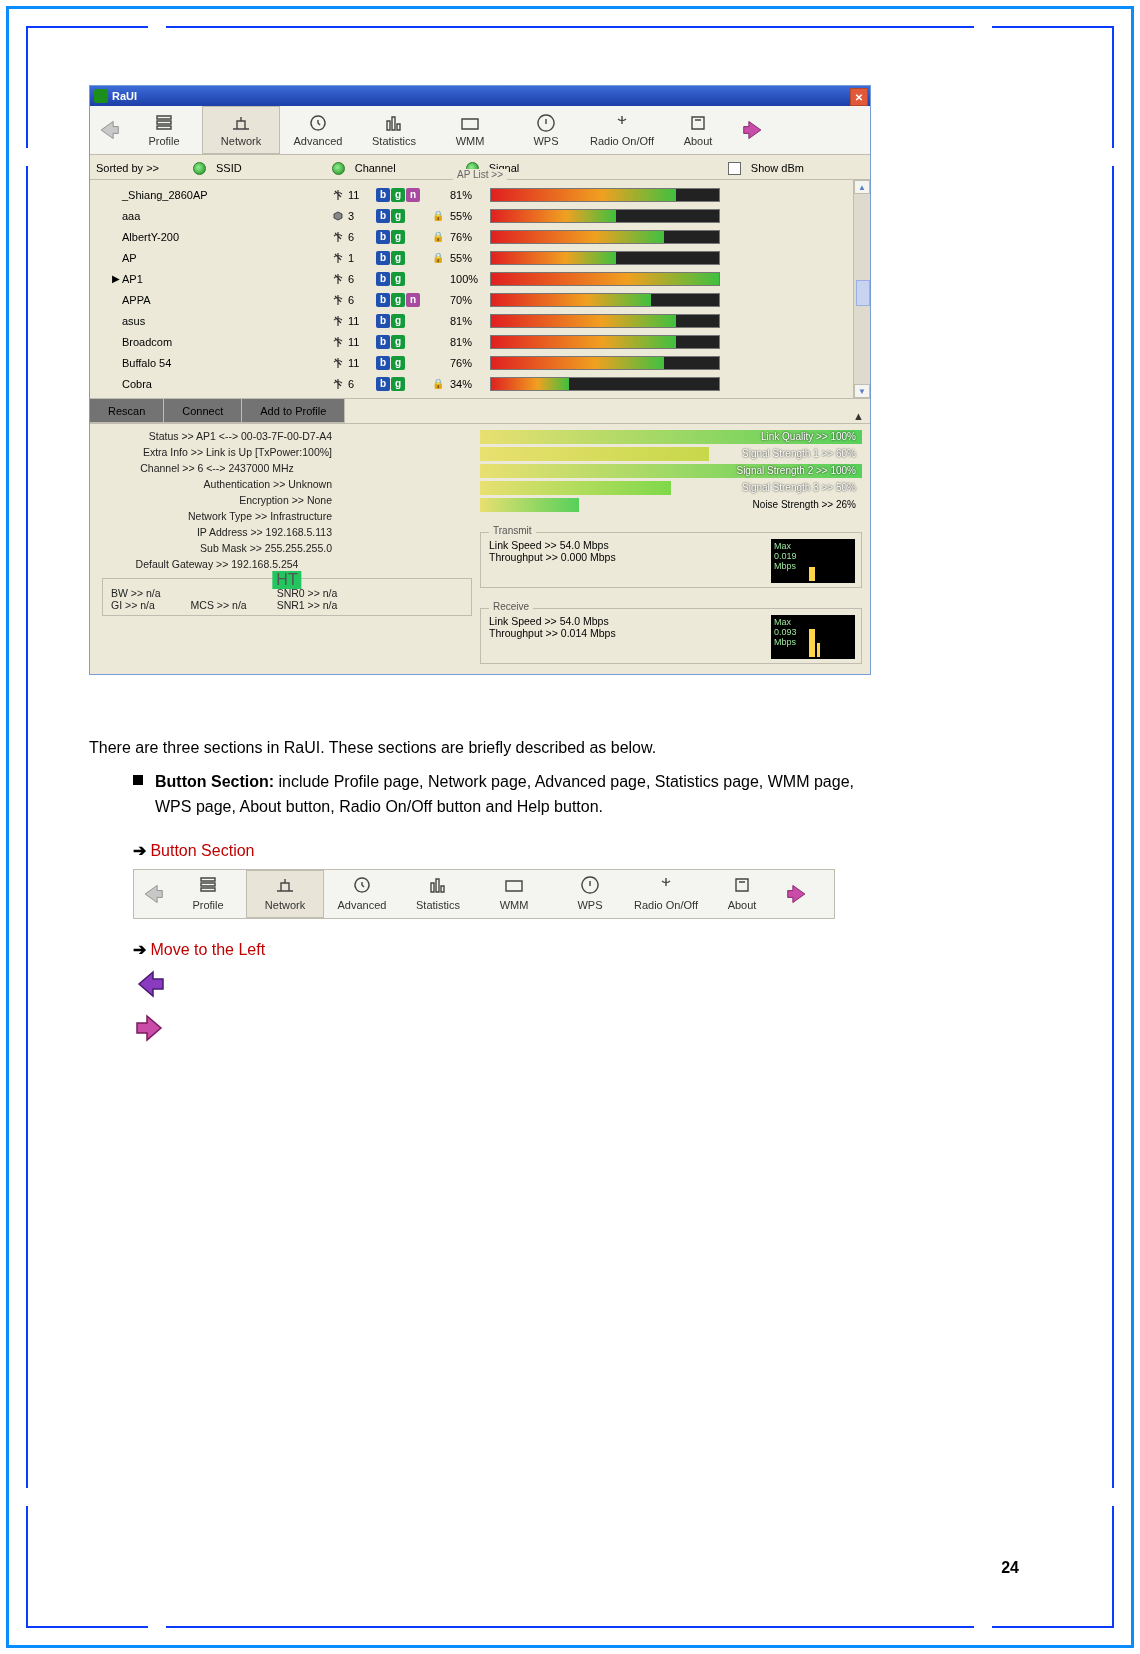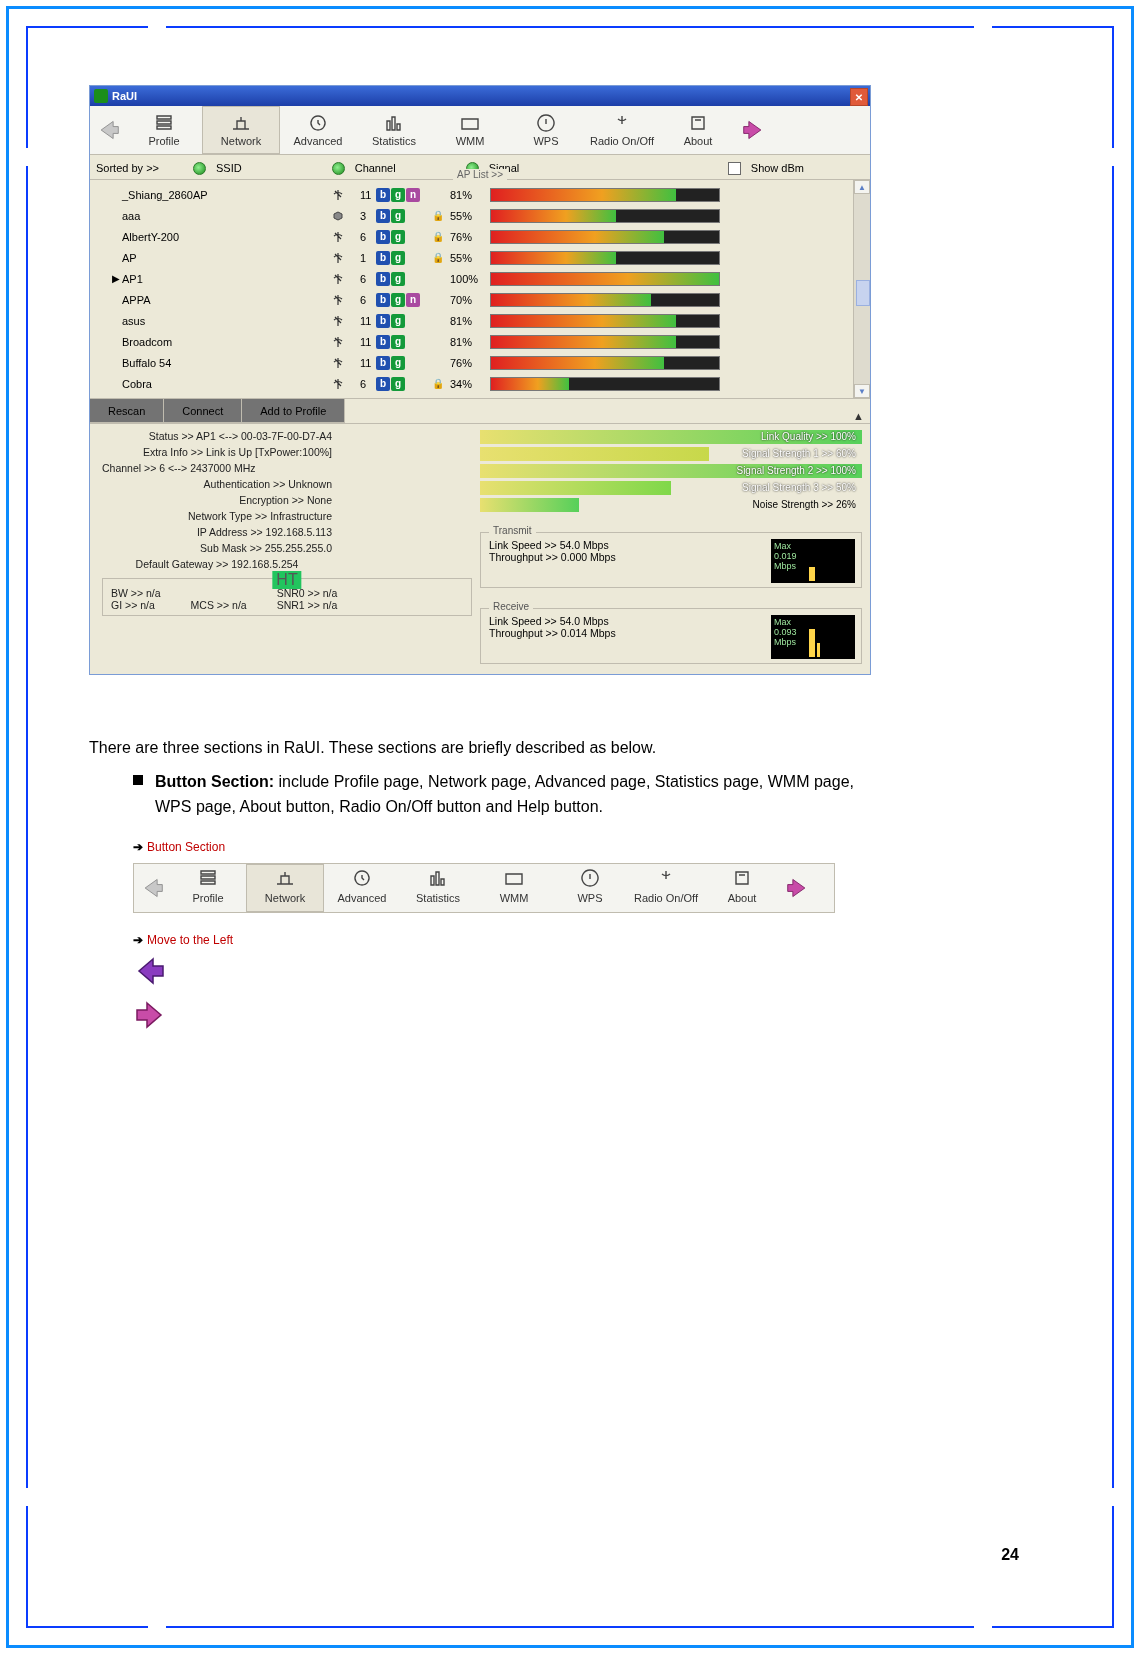--- a/index.html
+++ b/index.html
@@ -36,21 +36,21 @@
 .sortbar .aplist{position:absolute;left:50%;bottom:-1px;transform:translateX(-50%);font-size:10px;color:#666;background:#ece9d8;padding:0 4px}
 .listwrap{position:relative;height:218px;border-bottom:1px solid #c0bcaf}
 .scroll-gutter{position:absolute;right:0;top:0;bottom:0;width:16px;background:#dedbce;border-left:1px solid #c0bcaf}
 .scroll-gutter .up,.scroll-gutter .down{position:absolute;left:0;width:16px;height:14px;background:#f4f4f0;border:1px solid #c0bcaf;box-sizing:border-box;display:flex;align-items:center;justify-content:center;font-size:8px;color:#5b7fc7}
 .scroll-gutter .up{top:0}.scroll-gutter .down{bottom:0}
 .scroll-gutter .thumb{position:absolute;left:2px;top:100px;width:12px;height:24px;background:#c7d3ef;border:1px solid #9ab0e0}
 .rows{padding:4px 0 0 22px}
 .row{height:21px;display:flex;align-items:center}
 .row .sel-caret{width:10px;display:inline-block;color:#000;font-size:10px}
 .col-ssid{width:210px}
-.col-ch{width:44px;display:flex;align-items:flex-start;gap:16px}
+.col-ch{width:44px;display:flex;align-items:flex-start;gap:4px}
 .col-modes{width:56px;display:flex;gap:1px}
 .col-lock{width:18px;color:#444;font-size:10px}
 .col-pct{width:40px;text-align:left}
 .col-bar{width:230px}
 .mode-badge{width:14px;height:14px;border-radius:2px;color:#fff;font-weight:bold;font-size:10px;display:flex;align-items:center;justify-content:center}
 .mb{background:#2050b0}.mg{background:#149a3a}.mn{background:#a94aa0}
 .ant{width:12px;height:12px}
 .bar-outer{height:12px;border:1px solid #777;background:#222}
 .bar-fill{height:100%;background:linear-gradient(90deg,#e02020 0%,#f0a020 60%,#40c040 100%)}
 .btnrow{height:24px;display:flex;border-bottom:1px solid #c0bcaf}
@@ -69,21 +69,21 @@
 .fs{border:1px solid #c0bcaf;margin-top:20px;padding:6px 6px 4px 8px;position:relative}
 .fs .legend{position:absolute;top:-8px;left:8px;background:#ece9d8;padding:0 4px;font-size:10px;color:#555}
 .sparkbox{float:right;width:84px;height:44px;background:#000;color:#9fe89f;font-size:9px;padding:2px 3px;box-sizing:border-box;position:relative}
 .sparkbox .sp{position:absolute;bottom:2px;left:38px;width:6px;background:#ffd54a}
 .sparkbox .sp2{position:absolute;bottom:2px;left:46px;width:3px;background:#ffd54a}
 
 .doc-text{margin-top:60px;font-family:Arial,Helvetica,sans-serif;font-size:16px;color:#000;line-height:1.6;width:780px}
 .doc-text ul{list-style:none;padding-left:44px;margin:8px 0}
 .doc-text ul li{position:relative;padding-left:22px;margin-bottom:4px}
 .doc-text ul li::before{content:"";position:absolute;left:0;top:6px;width:10px;height:10px;background:#000}
-.arrow-label{color:#c00000;font-size:12px;margin:18px 0 6px 44px}
+.arrow-label{color:#c00000;font-size:16px;margin:18px 0 6px 44px}
 .arrow-label .arr{color:#000;font-weight:bold;margin-right:4px}
 .mini-toolbar{margin-left:44px;width:700px;height:48px;border:1px solid #c0bcaf;background:#f4f4f0;display:flex;align-items:center}
 .big-arrow{margin:6px 0 0 44px}
 .page-num{position:absolute;right:0;bottom:-530px;font-family:Liberation Sans, sans-serif;font-size:16px;font-weight:bold}
 </style>
 </head>
 <body>
 
 <div class="frame-outer"></div>
 <div class="frame-inner">
@@ -407,21 +407,21 @@
       <button class="flatbtn">Rescan</button>
       <button class="flatbtn">Connect</button>
       <button class="flatbtn">Add to Profile</button>
     </div>
 
     <div class="details">
       <span class="caret-up">▲</span>
       <div class="details-left">
         <div class="line" style="text-align:right;padding-right:140px">Status &gt;&gt; AP1 &lt;--&gt; 00-03-7F-00-D7-A4</div>
         <div class="line" style="text-align:right;padding-right:140px">Extra Info &gt;&gt; Link is Up [TxPower:100%]</div>
-        <div class="line" style="text-align:left;padding-right:140px">Channel &gt;&gt; 6 &lt;--&gt; 2437000 MHz</div>
+        <div class="line" style="text-align:center;padding-right:140px">Channel &gt;&gt; 6 &lt;--&gt; 2437000 MHz</div>
         <div class="line" style="text-align:right;padding-right:140px">Authentication &gt;&gt; Unknown</div>
         <div class="line" style="text-align:right;padding-right:140px">Encryption &gt;&gt; None</div>
         <div class="line" style="text-align:right;padding-right:140px">Network Type &gt;&gt; Infrastructure</div>
         <div class="line" style="text-align:right;padding-right:140px">IP Address &gt;&gt; 192.168.5.113</div>
         <div class="line" style="text-align:right;padding-right:140px">Sub Mask &gt;&gt; 255.255.255.0</div>
         <div class="line" style="text-align:center;padding-right:140px">Default Gateway &gt;&gt; 192.168.5.254</div>
         <div class="ht-fieldset">
           <span class="legend">HT</span>
           <div style="display:flex;gap:30px">
             <div>

